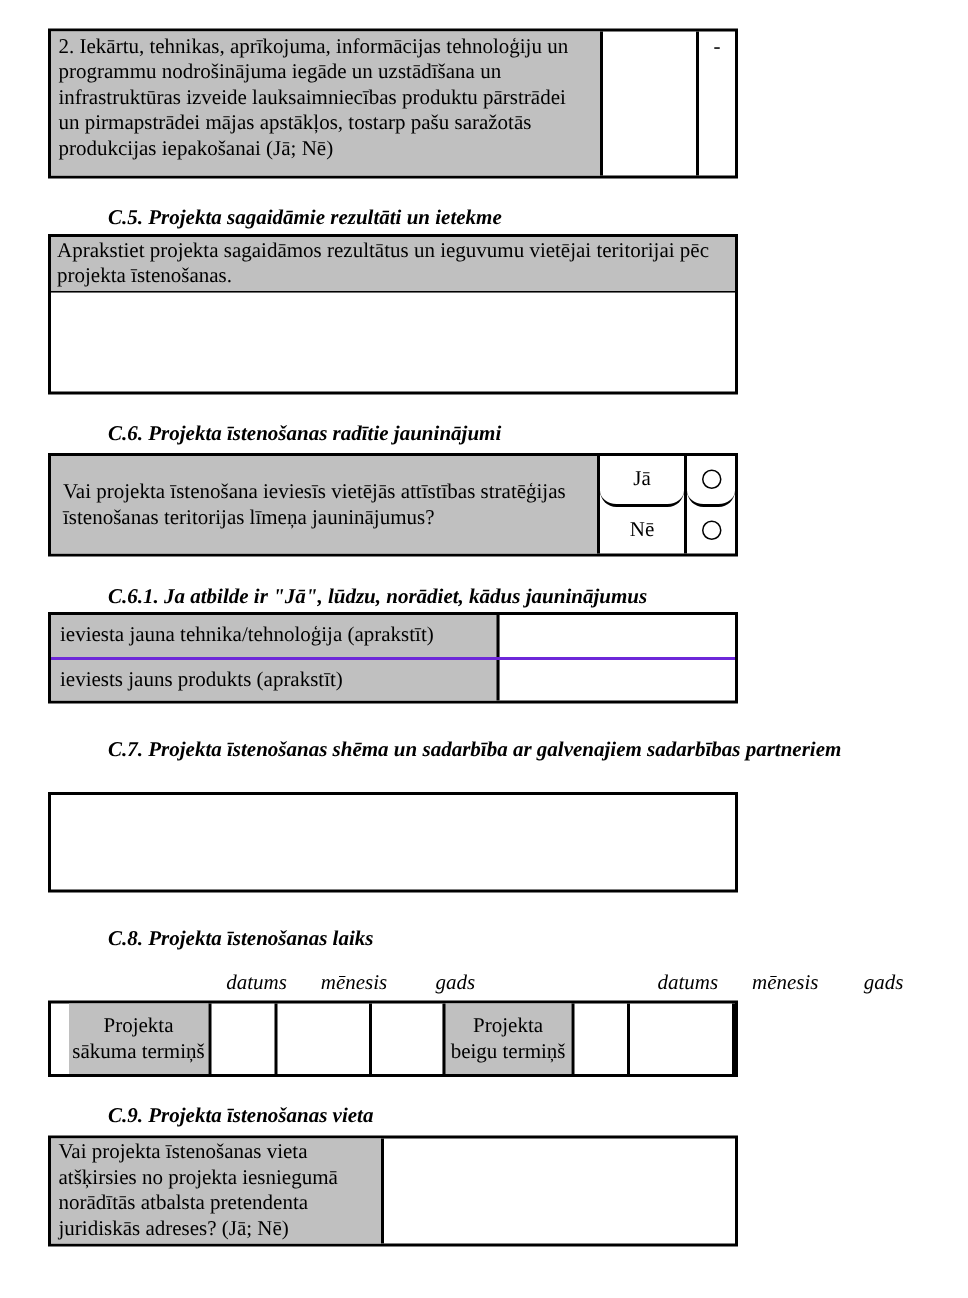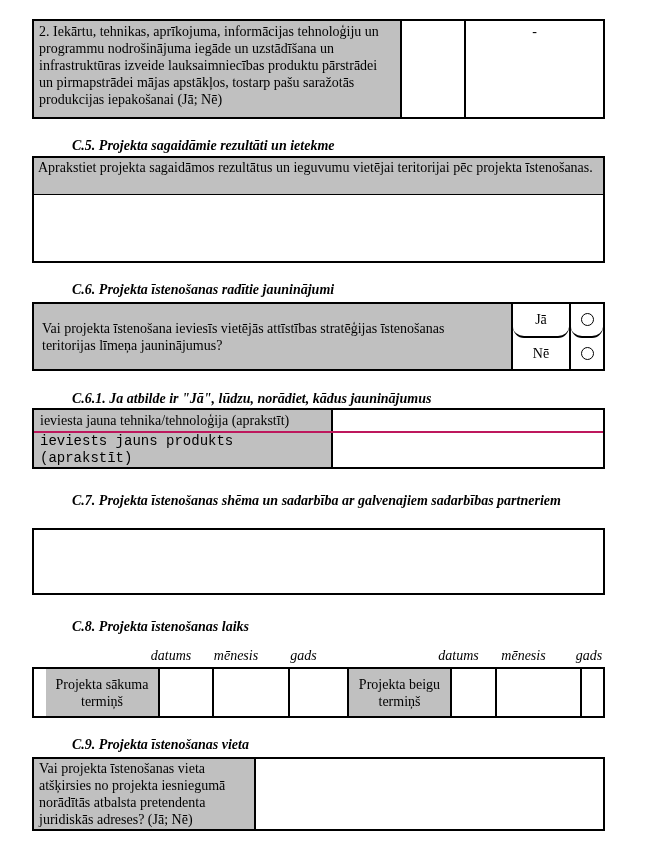--- a/index.html
+++ b/index.html
@@ -11,21 +11,21 @@
   }
   .page { position: relative; width: 645px; height: 865px; background: #fff; overflow: hidden; }
 
   .heading {
     position: absolute; left: 28px; width: 586px;
     font-size: 14px; font-weight: 700; font-style: italic;
     line-height: 17.5px;
     margin-left: 44px;
   }
   .tbl {
-    position: absolute; left: 32px; width: 573px;
+    position: absolute; left: 32px; width: 460px;
     border: 2px solid #000; background: #fff;
     font-size: 14px; line-height: 17px;
   }
   .gray { background: #c0c0c0; }
 
   
   .t1 { top: 19px; height: 100px; display: flex; }
   .t1c1 { width: 366px; padding: 2px 6px 2px 5px; }
   .t1c2 { width: 64px; border-left: 2px solid #000; }
   .t1c3 { flex: 1; border-left: 2px solid #000; text-align: center; padding-top: 2px; }
@@ -47,21 +47,21 @@
   .optrow.top { border-bottom: 2px solid #000; }
   .radio {
     width: 13px; height: 13px; border: 1px solid #000; border-radius: 50%;
     background: #fff; display: inline-block;
   }
 
   
   .h-c61 { top: 390px; }
   .c61t { top: 408px; height: 61px; display: flex; flex-direction: column; }
   .c61row { flex: 1; display: flex; }
-  .c61row + .c61row { border-top: 2px solid #be185d; font-family: Liberation Mono, monospace; }
+  .c61row + .c61row { border-top: 2px solid #6d28d9; }
   .c61label { width: 299px; border-right: 2px solid #000; padding: 0 6px; display: flex; align-items: center; }
   .c61value { flex: 1; }
 
   
   .h-c7 { top: 492px; text-align: justify; }
   .c7box { top: 528px; height: 67px; }
 
   
   .h-c8 { top: 618px; }
   .c8labels {

